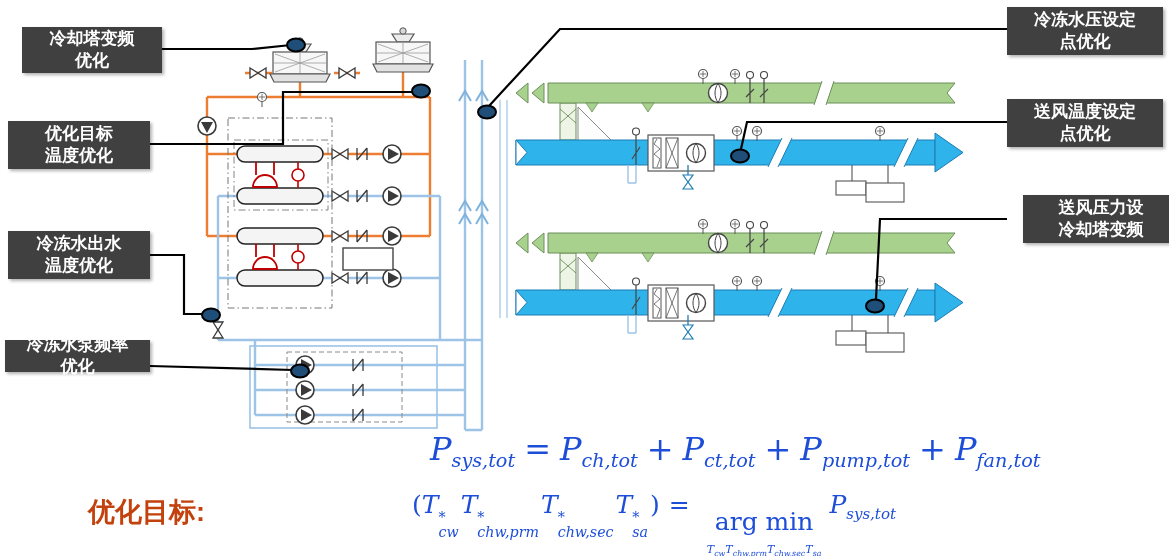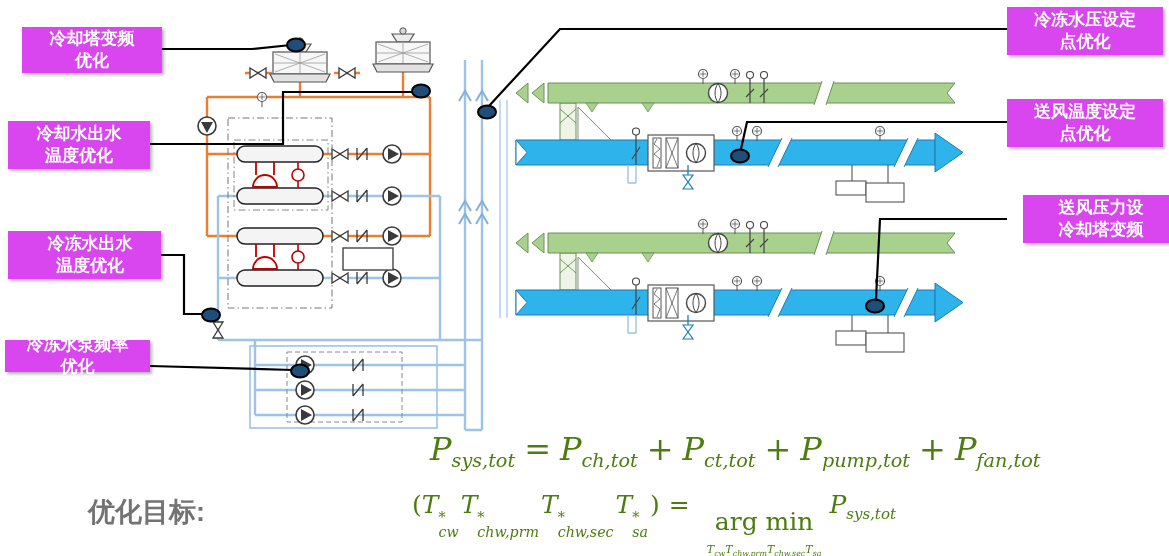--- a/index.html
+++ b/index.html
@@ -1,33 +1,33 @@
 <!DOCTYPE html>
 <html><head>
 <meta charset="utf-8">
 <style>
   html,body{margin:0;padding:0;background:#fff;}
   .stage{position:relative;width:1169px;height:556px;background:#ffffff;overflow:hidden;
          font-family:"Liberation Sans","DejaVu Sans",sans-serif;}
   .schematic{position:absolute;left:0;top:0;}
 
-  .callout{position:absolute;background:#d946ef;color:#ffffff;font-weight:bold;font-size:17px;
+  .callout{position:absolute;background:#404040;color:#ffffff;font-weight:bold;font-size:17px;
            line-height:1.3;display:flex;flex-direction:column;align-items:center;justify-content:center;
            text-align:center;box-shadow:2px 2px 3px rgba(0,0,0,.3);z-index:5;}
   #c1{left:10px;top:27px;width:140px;height:46px;margin-left:12px;}
   #c2{left:8px;top:121px;width:142px;height:48px;}
-  #c3{left:8px;top:231px;width:142px;height:48px;padding-left:11px;}
+  #c3{left:8px;top:231px;width:142px;height:48px;}
   #c4{left:5px;top:340px;width:145px;height:32px;}
   #c5{left:1007px;top:7px;width:156px;height:48px;}
   #c6{left:1007px;top:99px;width:156px;height:48px;justify-content:center;}
   #c7{left:1007px;top:195px;width:156px;height:48px;margin-left:16px;}
 
-  .objective-heading{position:absolute;left:88px;top:494px;font-size:27px;font-weight:bold;color:#737373;z-index:4;}
-
-  .eq{position:absolute;font-family:"DejaVu Serif","Liberation Serif",serif;font-style:italic;color:#4d7c0f;z-index:4;white-space:nowrap;}
+  .objective-heading{position:absolute;left:88px;top:494px;font-size:27px;font-weight:bold;color:#c2410c;z-index:4;}
+
+  .eq{position:absolute;font-family:"DejaVu Serif","Liberation Serif",serif;font-style:italic;color:#1d4ed8;z-index:4;white-space:nowrap;}
   #eq1{left:430px;top:430px;font-size:32px;}
   #eq2{left:412px;top:490px;font-size:25px;}
   .eq sub{font-size:60%;}
   .op{font-style:normal;margin:0 9px;}
   .op0{font-style:normal;}
   .ss{display:inline-flex;flex-direction:column;align-items:flex-start;font-size:57%;line-height:1.05;
       vertical-align:-9px;margin-right:2px;}
   .argmin{display:inline-flex;flex-direction:column;align-items:center;font-style:normal;line-height:1;
           vertical-align:-17px;margin:0 8px;}
   .argmin .am{font-size:100%;}
@@ -213,21 +213,21 @@
       <ellipse cx="740" cy="156" rx="9" ry="6.5"></ellipse>
       <ellipse cx="875" cy="306" rx="9" ry="6.5"></ellipse>
     </g>
   </svg>
 
   <div class="callout" id="c1">
     <span>冷却塔变频</span>
     <span>优化</span>
   </div>
   <div class="callout" id="c2">
-    <span>冷却水出水</span>
+    <span>优化目标</span>
     <span>温度优化</span>
   </div>
   <div class="callout" id="c3">
     <span>冷冻水出水</span>
     <span>温度优化</span>
   </div>
   <div class="callout" id="c4">
     <span>冷冻水泵频率</span>
     <span>优化</span>
   </div>

